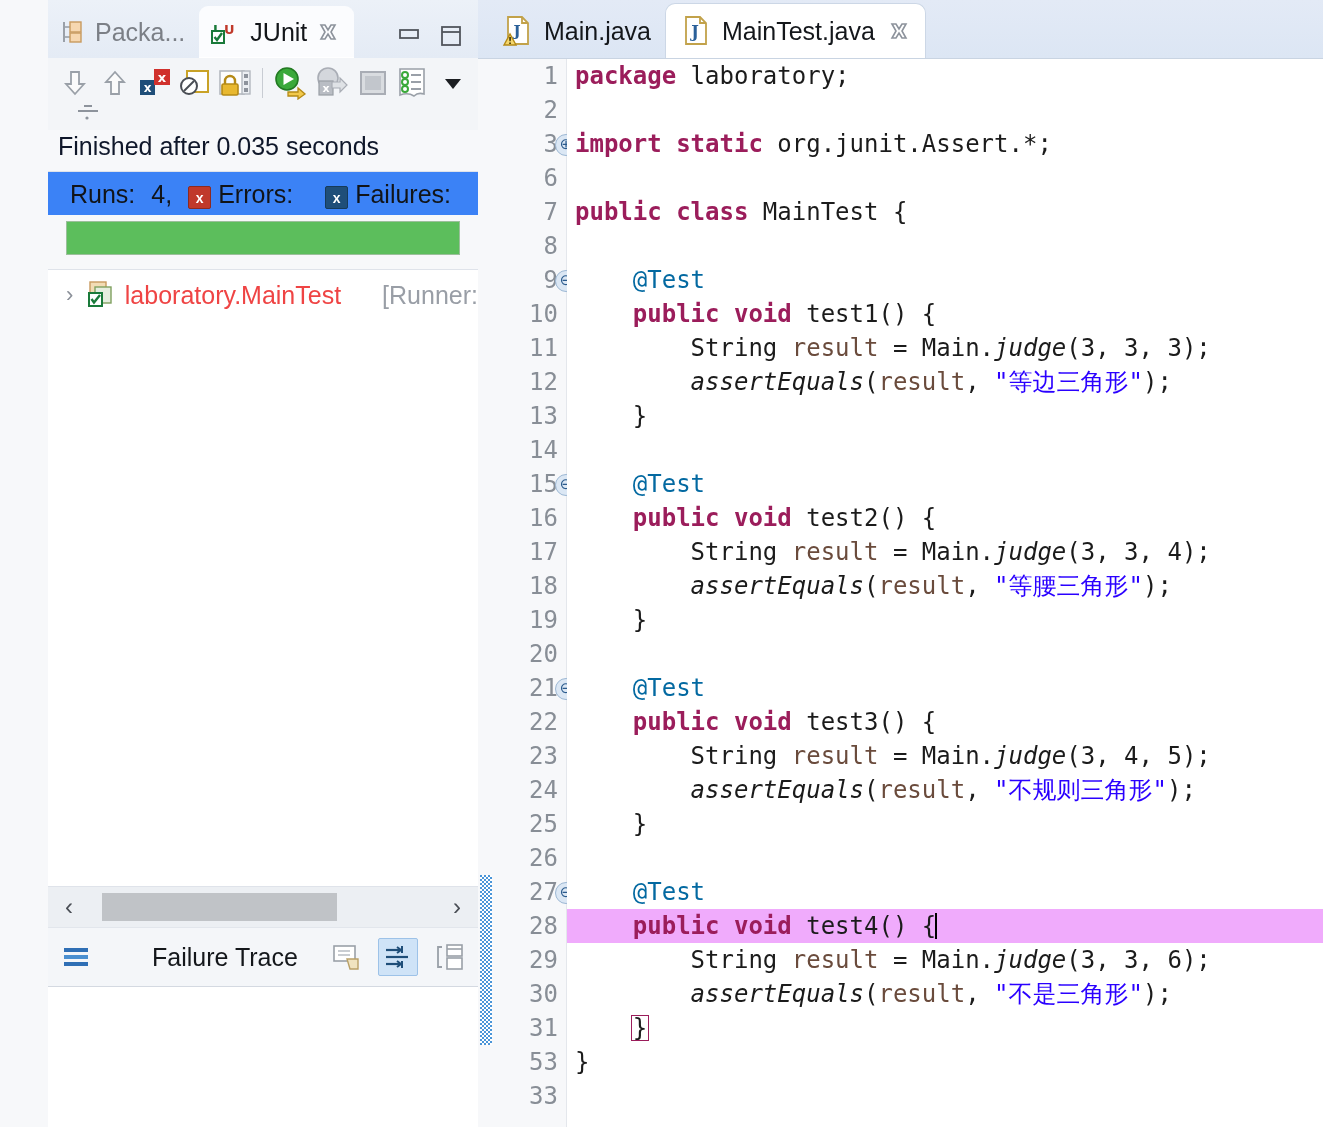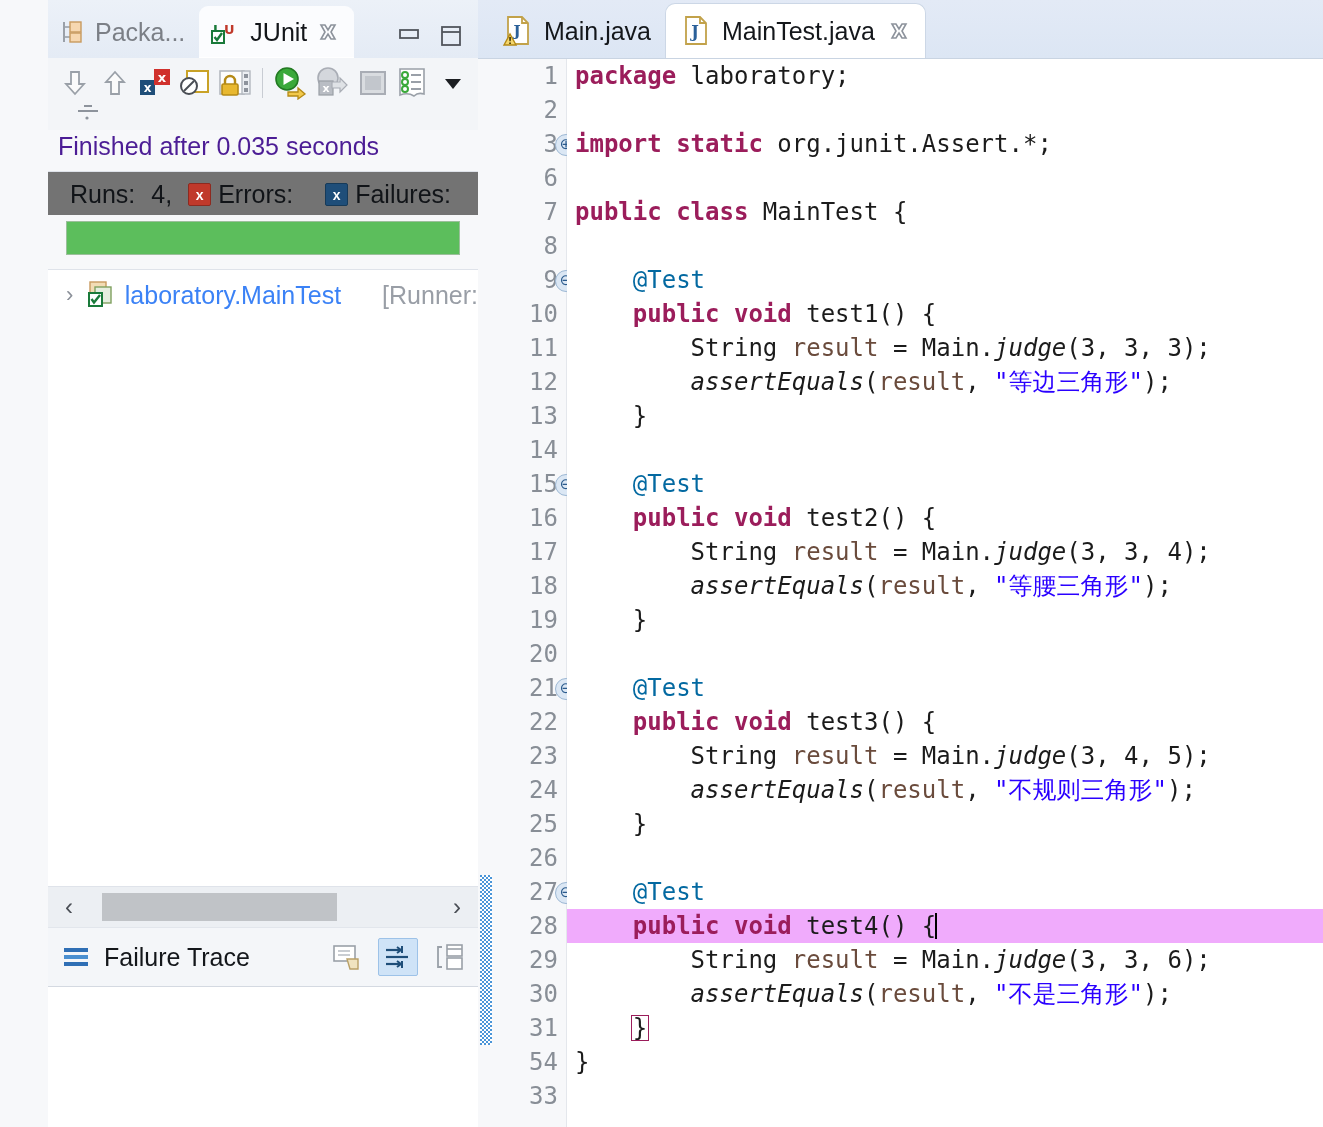--- a/index.html
+++ b/index.html
@@ -93,34 +93,34 @@
     height: 26px;
     padding-left: 26px;
     background: #f3f5f8;
   }
 
   
   #junit-status {
     flex: 0 0 auto;
     padding: 2px 10px 10px 10px;
     font-size: 25px;
-    color: #4c1d95;
+    color: #0f172a;
     background: #f7f8fa;
     border-bottom: 1px solid #dfe3ea;
   }
 
   
   #junit-counters {
     flex: 0 0 auto;
     display: flex;
-    align-items: center;
+    align-items: flex-end;
     padding: 8px 10px 6px 22px;
     font-size: 25px;
     color: #111418;
-    background: #737373;
+    background: #3b82f6;
     gap: 0;
     white-space: nowrap;
   }
   #junit-counters .cgap { display: inline-block; width: 16px; }
   #junit-counters .cnum { color: #111418; }
   .mini-x {
     width: 21px; height: 21px;
     display: inline-flex; align-items: center; justify-content: center;
     color: #ffffff;
     font-size: 14px;
@@ -162,21 +162,21 @@
   .tree-row {
     display: flex;
     align-items: center;
     height: 38px;
     padding-left: 18px;
     gap: 9px;
     font-size: 25px;
     white-space: nowrap;
   }
   .tree-arrow { width: 18px; color: #8b9099; font-size: 22px; }
-  .tree-label { color: #3b82f6; text-align: right; }
+  .tree-label { color: #ef4444; text-align: right; }
   .tree-sub { color: #999ea6; margin-left: 32px; }
 
   
   #junit-scrollbar {
     flex: 0 0 auto;
     height: 40px;
     background: #eceff3;
     border-top: 1px solid #dfe3ea;
     display: flex;
     align-items: center;
@@ -197,21 +197,21 @@
     flex: 0 0 auto;
     height: 58px;
     background: #f4f6f9;
     border-top: 1px solid #e2e6ec;
     border-bottom: 1px solid #d4d9e1;
     display: flex;
     align-items: center;
     padding: 0 10px 0 14px;
     gap: 12px;
   }
-  #failure-trace .ft-label { font-size: 25px; color: #14171b; }
+  #failure-trace .ft-label { font-size: 25px; color: #14171b; margin-left: 48px; }
   .ft-btn {
     width: 38px; height: 36px;
     display: flex; align-items: center; justify-content: center;
     border-radius: 2px;
   }
   .ft-btn.sel { background: #cfe3f7; border: 1px solid #9dc2e8; }
 
   #junit-bottom-pad { flex: 0 0 auto; height: 140px; background: #ffffff; }
 
   
@@ -677,21 +677,21 @@
           <div class="ln">22</div>
           <div class="ln">23</div>
           <div class="ln">24</div>
           <div class="ln">25</div>
           <div class="ln">26</div>
           <div class="ln">27<span class="fold">⊖</span></div>
           <div class="ln">28</div>
           <div class="ln">29</div>
           <div class="ln">30</div>
           <div class="ln">31</div>
-          <div class="ln">54</div>
+          <div class="ln">53</div>
           <div class="ln">33</div>
         </div>
       <div id="code-scroll">
           <div class="cl"><span class="kw">package</span><span class="type"> laboratory;</span></div>
           <div class="cl"></div>
           <div class="cl"><span class="kw">import static</span><span class="type"> org.junit.Assert.*;</span></div>
           <div class="cl"></div>
           <div class="cl"><span class="kw">public class</span><span class="type"> MainTest {</span></div>
           <div class="cl"></div>
           <div class="cl"><span class="type">    </span><span class="ann">@Test</span></div>

